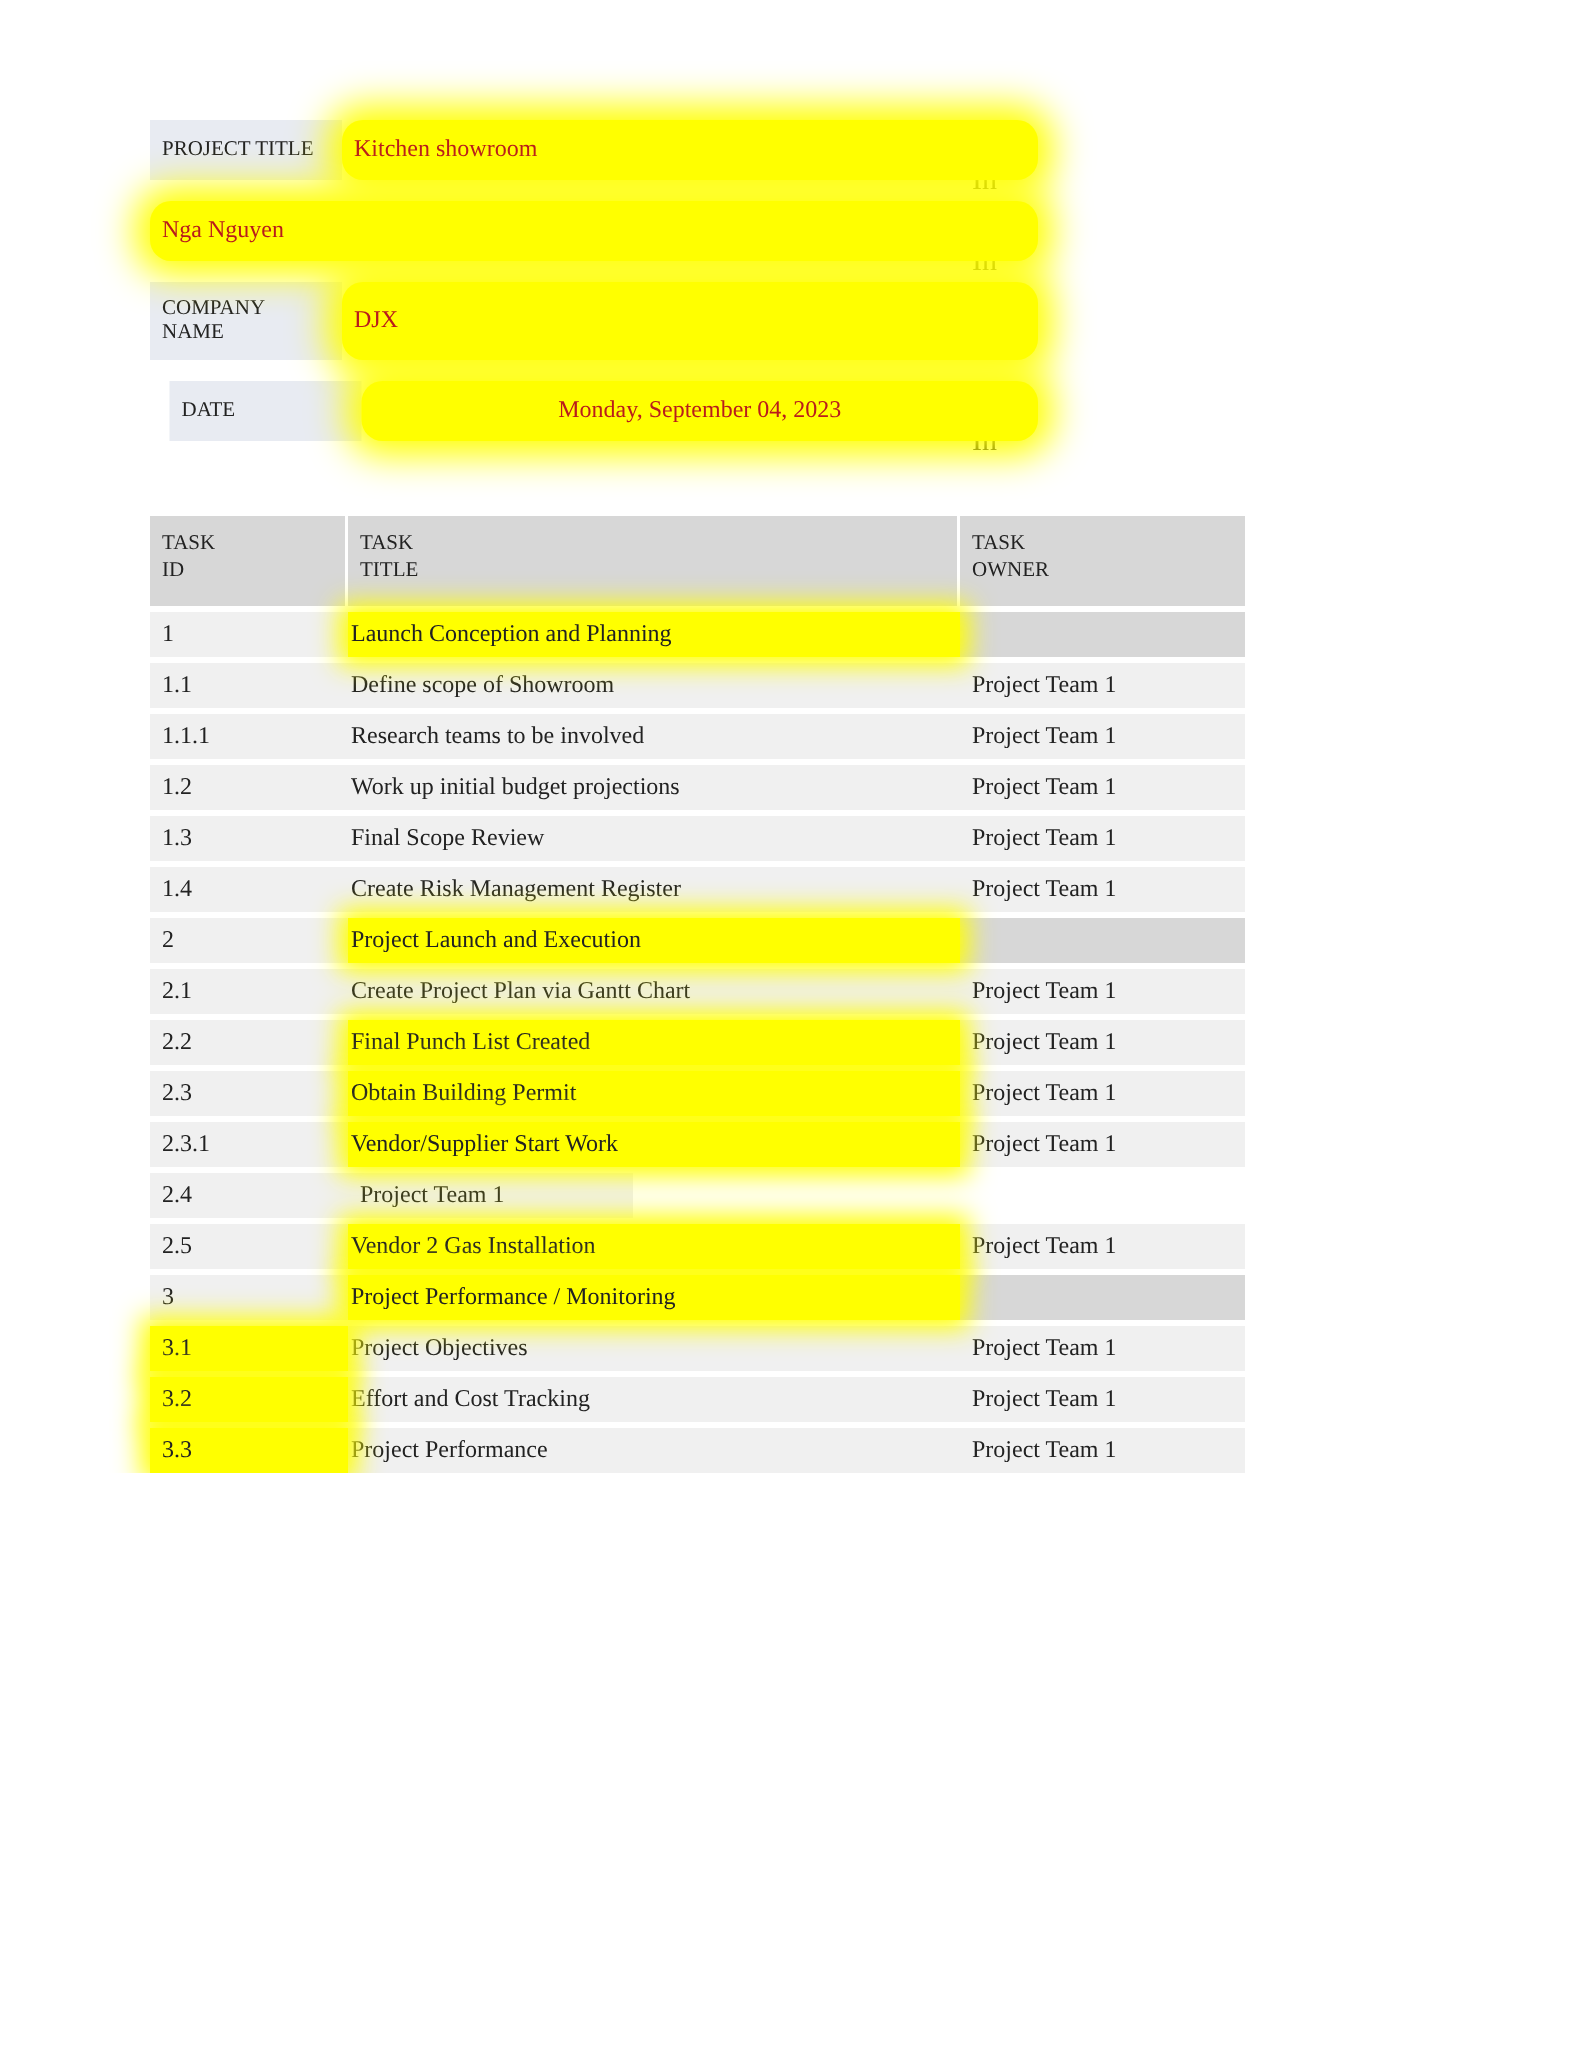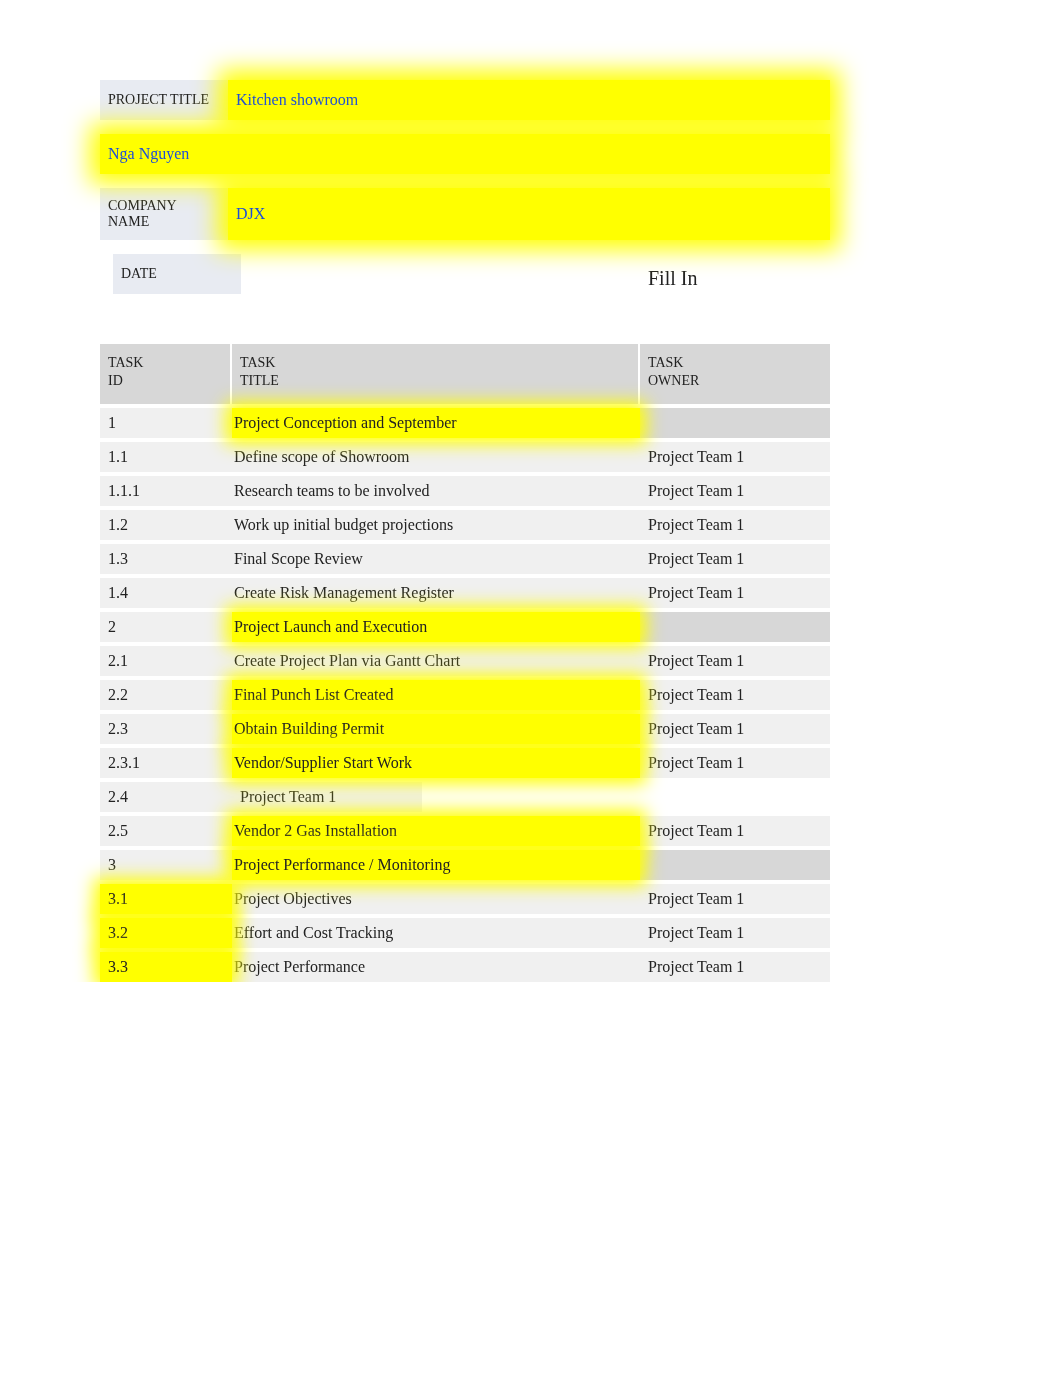--- a/index.html
+++ b/index.html
@@ -13,21 +13,21 @@
       width: 1062px;
       padding: 80px 0 0 0;
     }
     .container {
       width: 830px;
       margin-left: 100px;
     }
 
     
     .info-section {
-      width: 730px;
+      width: 592px;
       margin-bottom: 50px;
     }
     .info-row {
       display: flex;
       align-items: stretch;
       position: relative;
       min-height: 40px;
     }
     .info-label-cell {
       width: 128px;
@@ -40,24 +40,25 @@
       border-top: 2px solid #ffffff;
     }
     .info-row:first-child .info-label-cell {
       border-top: none;
     }
     .info-value-cell {
       flex: 1;
       min-height: 40px;
       padding: 10px 8px;
       font-size: 16px;
-      color: #1d4ed8;
+      color: #b91c1c;
       display: flex;
       align-items: center;
       position: relative;
+      border-radius: 14px;
     }
     .info-value-cell.highlight {
       background: #ffff00;
       box-shadow: 0 0 25px 10px #ffff00;
       z-index: 1;
     }
     .info-value-cell.center {
       justify-content: center;
     }
     .info-fillin {
@@ -151,35 +152,36 @@
       <div class="info-row">
         <div class="info-label-cell">COMPANY NAME</div>
         <div class="info-value-cell highlight">DJX</div>
       </div>
       <div class="info-fillin">Fill In</div>
     </div>
 
     <div class="info-row-wrap" style="margin-bottom:0;padding-left:13px;">
       <div class="info-row">
         <div class="info-label-cell">DATE</div>
+        <div class="info-value-cell highlight center">Monday, September 04, 2023</div>
       </div>
       <div class="info-fillin">Fill In</div>
     </div>
   </div>
 
   <div class="task-table">
     <div class="task-header-row">
       <div class="task-cell id">TASK<br>ID</div>
       <div class="task-cell title">TASK<br>TITLE</div>
       <div class="task-cell owner">TASK<br>OWNER</div>
     </div>
     <div id="task-body">
         <div class="task-row section">
           <div class="task-cell id">1</div>
-          <div class="task-cell title hl">Project Conception and September</div>
+          <div class="task-cell title hl">Launch Conception and Planning</div>
           <div class="task-cell owner"></div>
         </div>
         <div class="task-row">
           <div class="task-cell id">1.1</div>
           <div class="task-cell title">Define scope of Showroom</div>
           <div class="task-cell owner">Project Team 1</div>
         </div>
         <div class="task-row">
           <div class="task-cell id">1.1.1</div>
           <div class="task-cell title">Research teams to be involved</div>

